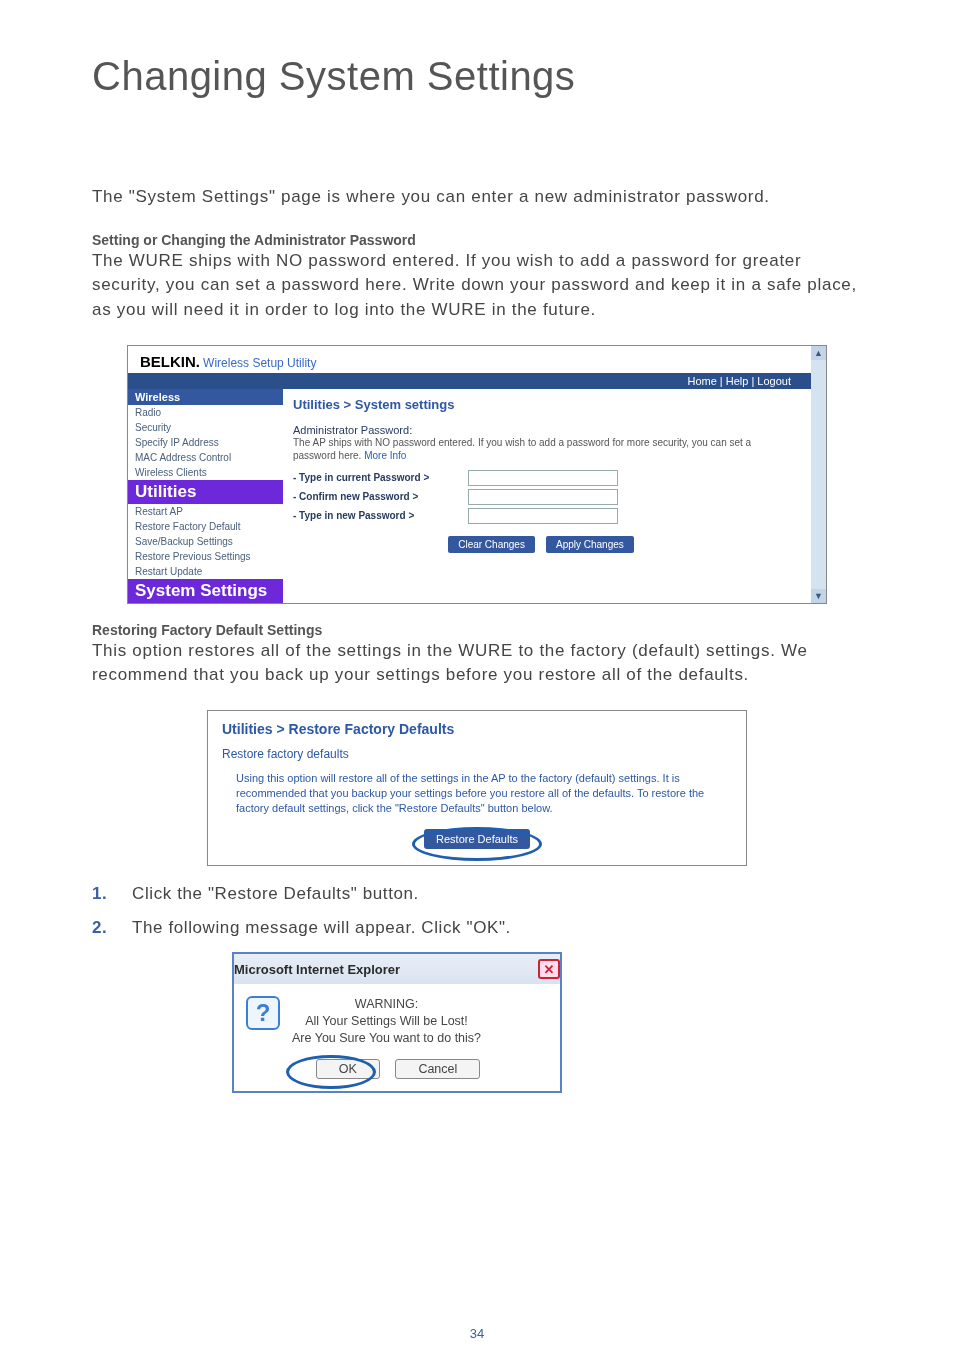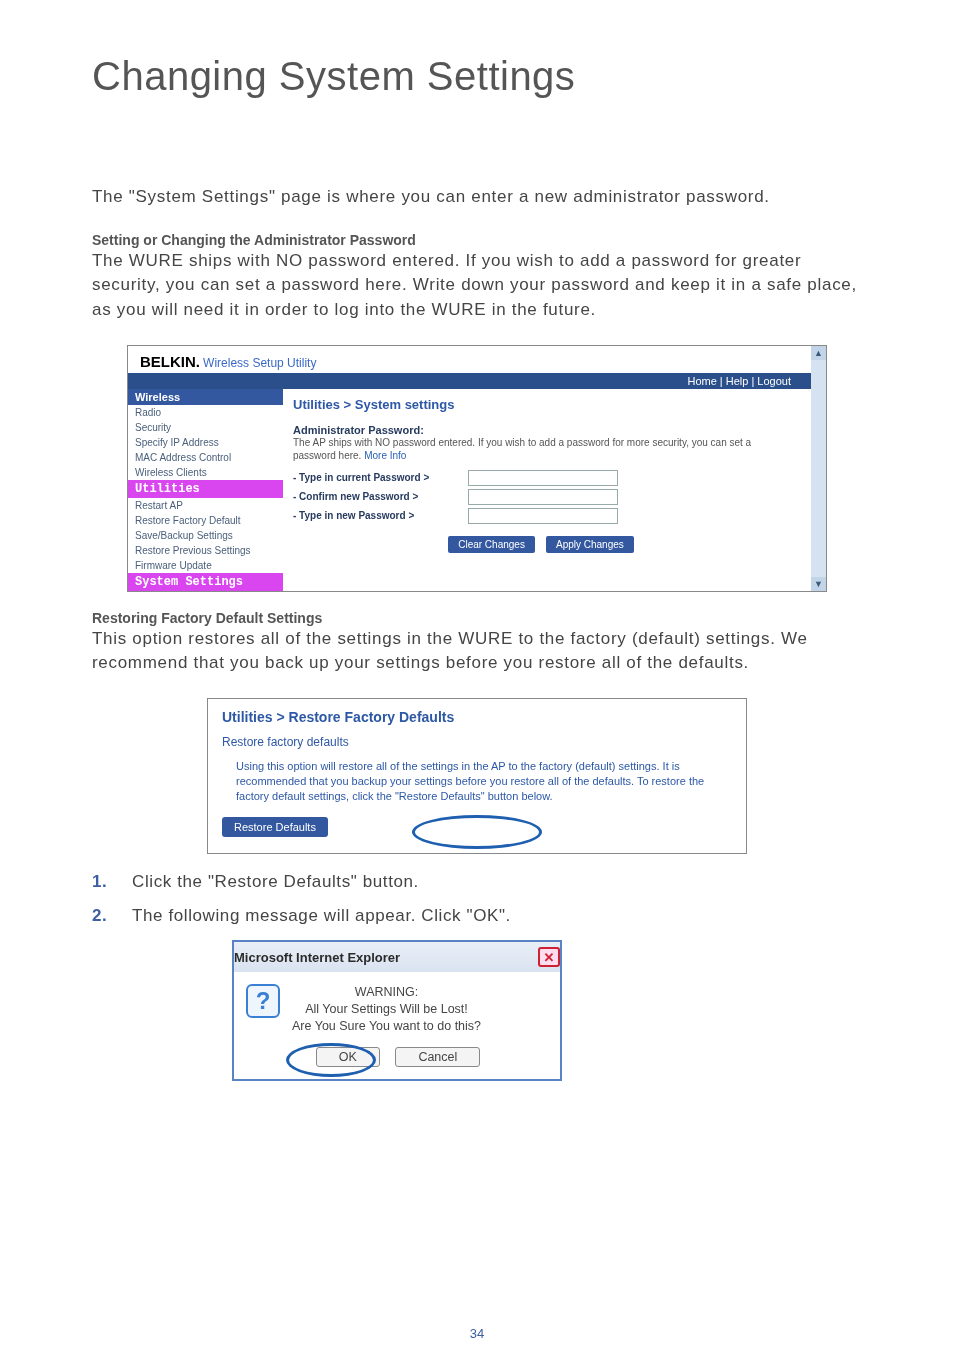--- a/index.html
+++ b/index.html
@@ -46,37 +46,37 @@
   .ss1 .sb { position:absolute; right:0; top:0; width:15px; background:#d5e3f1; }
   .ss1 .sb .arr { width:15px; height:14px; background:#c1d4e8; display:flex; align-items:center; justify-content:center; font-size:9px; color:#3b5a7a;}
   .ss1-head { padding: 7px 10px 3px 12px; }
   .ss1-head .brand { font-weight:bold; font-size:15px; color:#000; }
   .ss1-head .sub { font-size:12px; color:#3a69c7; }
   .ss1-bar { background:#2a4f8a; color:#fff; font-size:11px; text-align:right; padding:2px 20px 2px 0; }
   .ss1-body { display:flex; }
   .ss1-nav { width:155px; }
   .nav-item { padding:2px 7px; color:#4b607c; font-size:10px; white-space:nowrap; }
   .nav-cat { background:#3358a0; color:#fff; font-size:11px; font-weight:bold; padding:2px 7px;}
-  .nav-hl  { background:#d946ef; color:#fff; font-size:12px; font-weight:bold; padding:2px 7px;font-family:Liberation Mono, monospace;}
+  .nav-hl  { background:#6d28d9; color:#fff; font-size:17px; font-weight:bold; padding:2px 7px;}
   .ss1-main { flex:1; padding:8px 22px 28px 10px; }
   .crumb { font-weight:bold; font-size:13px; color:#2d58a6; margin-bottom:12px; }
-  .ap-head { font-weight:bold; font-size:11px; color:#273b5f; }
+  .ap-head { font-weight:normal; font-size:11px; color:#273b5f; }
   .ap-desc { font-size:10px; color:#555; line-height:1.3; margin-bottom:8px; }
   .ap-desc a { color:#2a5fb6; text-decoration:none; }
   .frow { display:flex; align-items:center; margin:3px 0; }
   .flabel { width:175px; font-size:10px; color:#273b5f; font-weight:bold;}
   .finput { width:150px; height:16px; border:1px solid #9aa; }
   .btnrow { text-align:center; margin-top:12px; }
   .bluebtn { display:inline-block; background:#3358a0; color:#fff; font-size:10px; padding:3px 10px; border-radius:2px; margin:0 4px;}
   
   .ss2 { width:540px; padding:10px 14px 16px 14px; font-size:12px; }
   .ss2 .crumb2 { font-weight:bold; color:#2d58a6; font-size:14px; margin-bottom:10px;}
   .ss2 .sub2 { color:#2d58a6; font-size:12px; margin-bottom:10px;}
   .ss2 .desc2 { color:#2d58a6; font-size:11px; line-height:1.35; margin:0 8px 14px 14px;}
-  .ss2 .btnwrap { }
+  .ss2 .btnwrap { text-align:center; }
   .ss2 .bluebtn2 { display:inline-block; background:#3358a0; color:#fff; font-size:11px; padding:4px 12px; border-radius:3px;}
   .oval { position:absolute; border:3px solid #1e5fb0; border-radius:50%; }
   .ss2wrap { position:relative; display:inline-block; }
   .ss2wrap .oval { width:130px; height:34px; left:205px; bottom:5px; }
   
   .steps { margin: 6px 0 14px 0; }
   .step { display:flex; margin: 10px 0 14px 0; font-size:17px; letter-spacing:0.6px;}
   .step .num { width:40px; font-weight:bold; color:#3b5fa0; }
   
   .dlgwrap { margin-left:140px; position:relative; display:inline-block;}
@@ -121,21 +121,21 @@
         <div class="nav-item">Radio</div>
         <div class="nav-item">Security</div>
         <div class="nav-item">Specify IP Address</div>
         <div class="nav-item">MAC Address Control</div>
         <div class="nav-item">Wireless Clients</div>
         <div class="nav-hl">Utilities</div>
         <div class="nav-item">Restart AP</div>
         <div class="nav-item">Restore Factory Default</div>
         <div class="nav-item">Save/Backup Settings</div>
         <div class="nav-item">Restore Previous Settings</div>
-        <div class="nav-item">Firmware Update</div>
+        <div class="nav-item">Restart Update</div>
         <div class="nav-hl">System Settings</div>
       </div>
       <div class="ss1-main">
         <div class="crumb">Utilities &gt; System settings</div>
         <div class="ap-head">Administrator Password:</div>
         <div class="ap-desc">
           <span>The AP ships with NO password entered. If you wish to add a password for more security, you can set a password here.</span> <a href="#">More Info</a>
         </div>
         <div class="frow">
           <div class="flabel">- Type in current Password &gt;</div>

